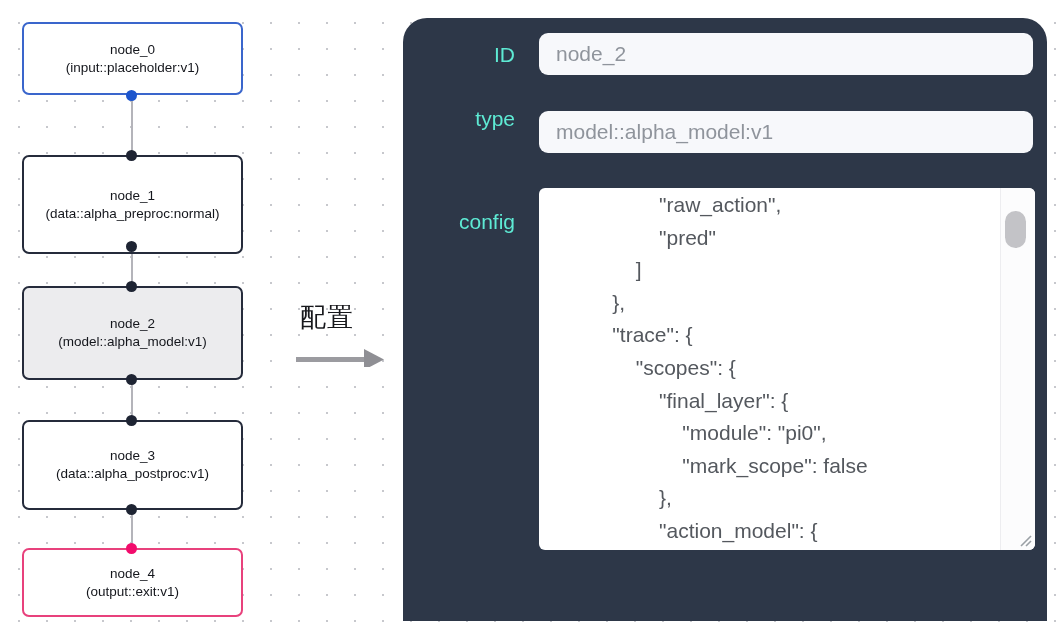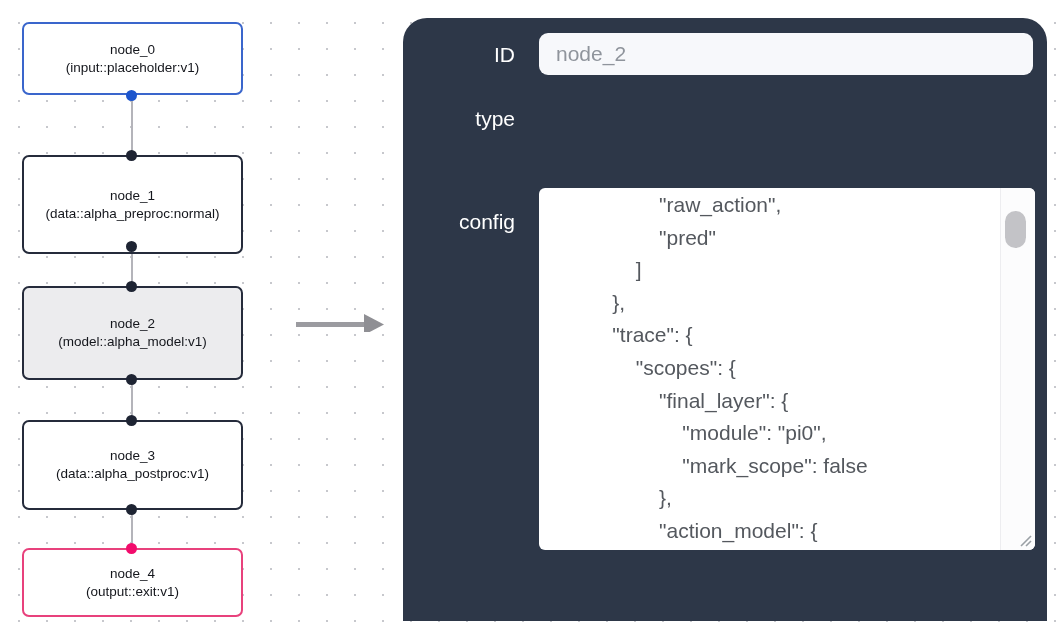--- a/index.html
+++ b/index.html
@@ -72,21 +72,21 @@
     position: absolute;
     left: 403px; top: 18px; width: 644px; height: 603px;
     background: #2d3748;
     border-radius: 24px 24px 0 0;
     overflow: hidden;
     z-index: 4;
   }
   .field-label {
     position: absolute; left: 0; width: 112px;
     text-align: right;
-    font-size: 21px; color: #ffffff;
+    font-size: 21px; color: #5eead4;
   }
   .lbl-id { top: 25px; }
   .lbl-type { top: 89px; }
   .lbl-config { top: 192px; }
 
   .panel input {
     position: absolute; left: 136px; width: 494px; height: 42px;
     border: none; outline: none;
     border-radius: 9px;
     background: #f7f8fb;
@@ -171,31 +171,33 @@
     <span class="handle" style="top:149.5px"></span>
     <span class="handle" style="top:240.5px"></span>
     <span class="handle" style="top:280.5px"></span>
     <span class="handle" style="top:373.5px"></span>
     <span class="handle" style="top:414.5px"></span>
     <span class="handle" style="top:503.5px"></span>
     <span class="handle h-pink" style="top:542.5px"></span>
   </div>
 
   <div class="transition">
+    <div class="cfg-label">配置</div>
     <svg width="92" height="26" viewBox="0 0 92 26">
       <rect x="2" y="16" width="70" height="5" fill="#9b9ba0"></rect>
       <polygon points="70,8 70,29 90,18.5" fill="#8f8f94"></polygon>
     </svg>
   </div>
 
   <div class="panel">
     <div class="field-label lbl-id">ID</div>
     <input class="in-id" type="text" readonly="" value="node_2" style="">
 
     <div class="field-label lbl-type">type</div>
+    <input class="in-type" type="text" readonly="" value="model::alpha_model:v1" style="">
 
     <div class="field-label lbl-config">config</div>
     <div class="config-box">
       <pre>                  "raw_action",
                   "pred"
               ]
           },
           "trace": {
               "scopes": {
                   "final_layer": {

